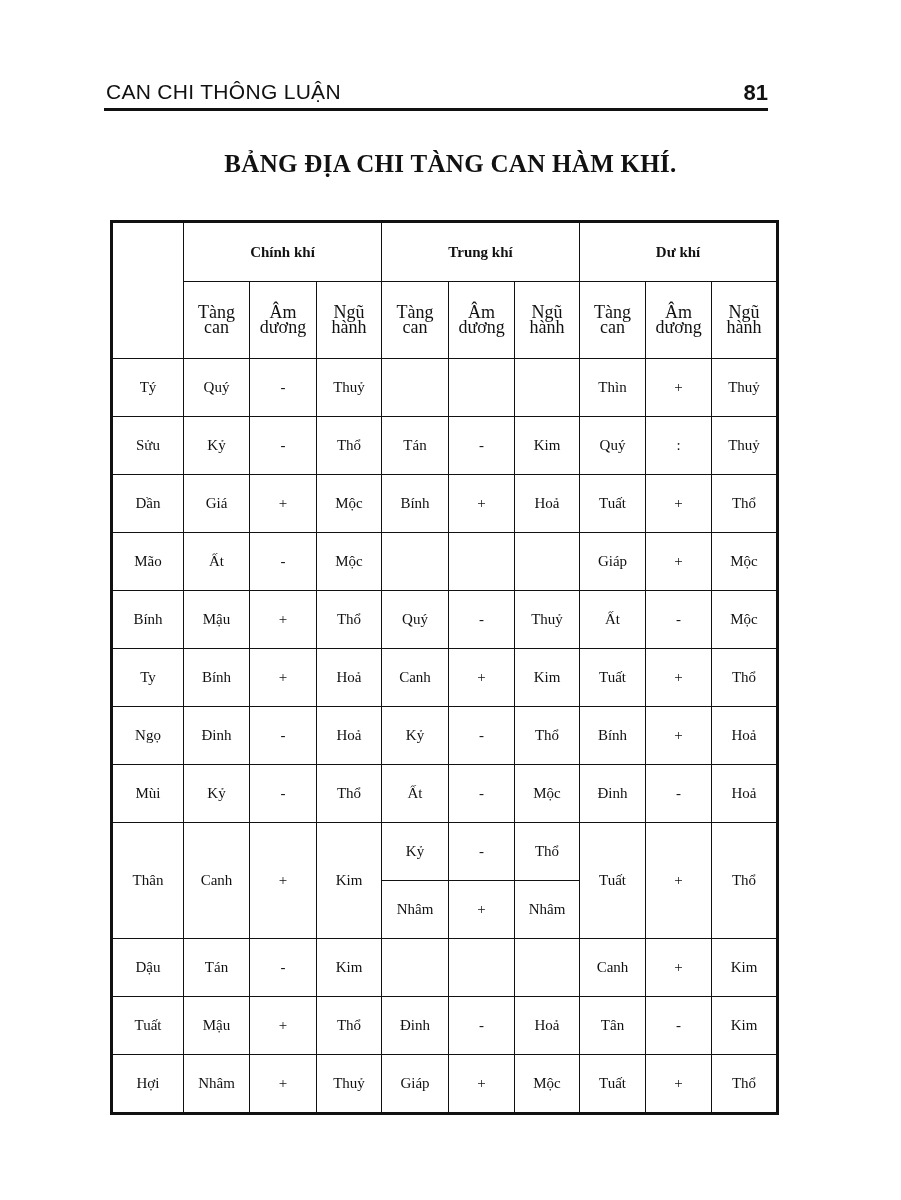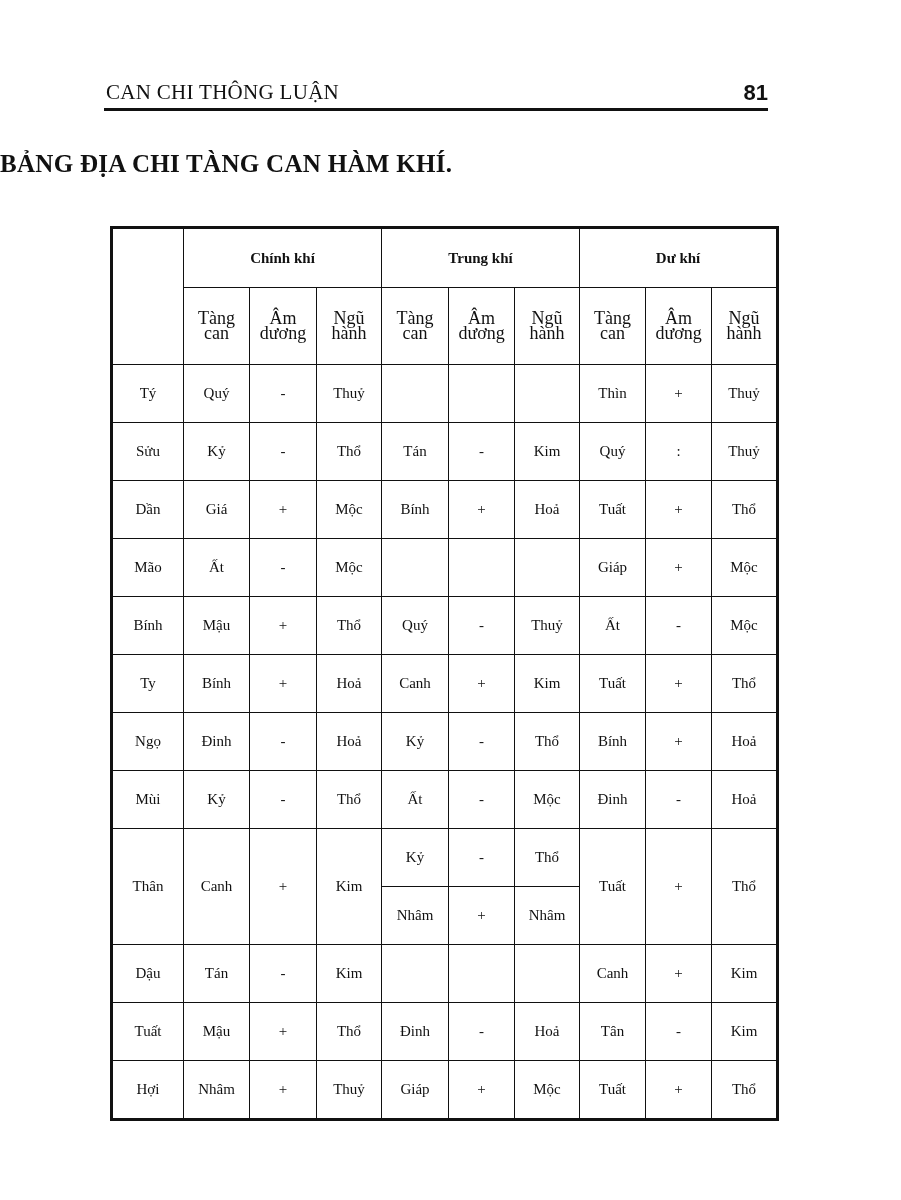--- a/index.html
+++ b/index.html
@@ -1,22 +1,22 @@
 <!DOCTYPE html>
 <html><head>
 <meta charset="utf-8">
 <style>
   html, body { margin:0; padding:0; background:#ffffff; }
   body { width:901px; height:1200px; position:relative; overflow:hidden; color:#111; }
   .running-head { position:absolute; left:104px; top:80px; width:664px; height:30px; }
-  .running-title { position:absolute; left:2px; top:0; font-family:Liberation Serif, serif; font-size:21px; letter-spacing:0.3px; color:#111; }
+  .running-title { position:absolute; left:2px; top:0; font-family:Liberation Sans, sans-serif; font-size:21px; letter-spacing:0.3px; color:#111; }
   .page-number { position:absolute; right:0; top:0; font-family:"Liberation Sans", sans-serif; font-size:22px; font-weight:bold; color:#111; }
   .head-rule { position:absolute; left:104px; top:108px; width:664px; height:3px; background:#111; }
-  .page-title { position:absolute; left:0; width:901px; top:150px; text-align:left; font-family:"Liberation Serif", serif; font-weight:bold; font-size:25px; letter-spacing:0.3px; color:#111; }
-  table.main { position:absolute; left:110px; top:226px; width:666px; border-collapse:collapse; table-layout:fixed; font-family:"Liberation Serif", serif; font-size:15px; }
+  .page-title { position:absolute; left:0; width:901px; top:150px; text-align:center; font-family:"Liberation Serif", serif; font-weight:bold; font-size:25px; letter-spacing:0.3px; color:#111; }
+  table.main { position:absolute; left:110px; top:220px; width:666px; border-collapse:collapse; table-layout:fixed; font-family:"Liberation Serif", serif; font-size:15px; }
   table.main td { border:1.5px solid #111; text-align:center; vertical-align:middle; padding:0; }
   table.main { border:3px solid #111; }
   .grp { font-weight:bold; font-size:15px; height:58px; }
   .sub td, td.sub { font-size:18px; line-height:15px; height:76px; }
   .row td { height:57px; }
   .label { font-weight:normal; }
   .top td { vertical-align:top; padding-top:18px; }
 </style>
 </head>
 <body>

